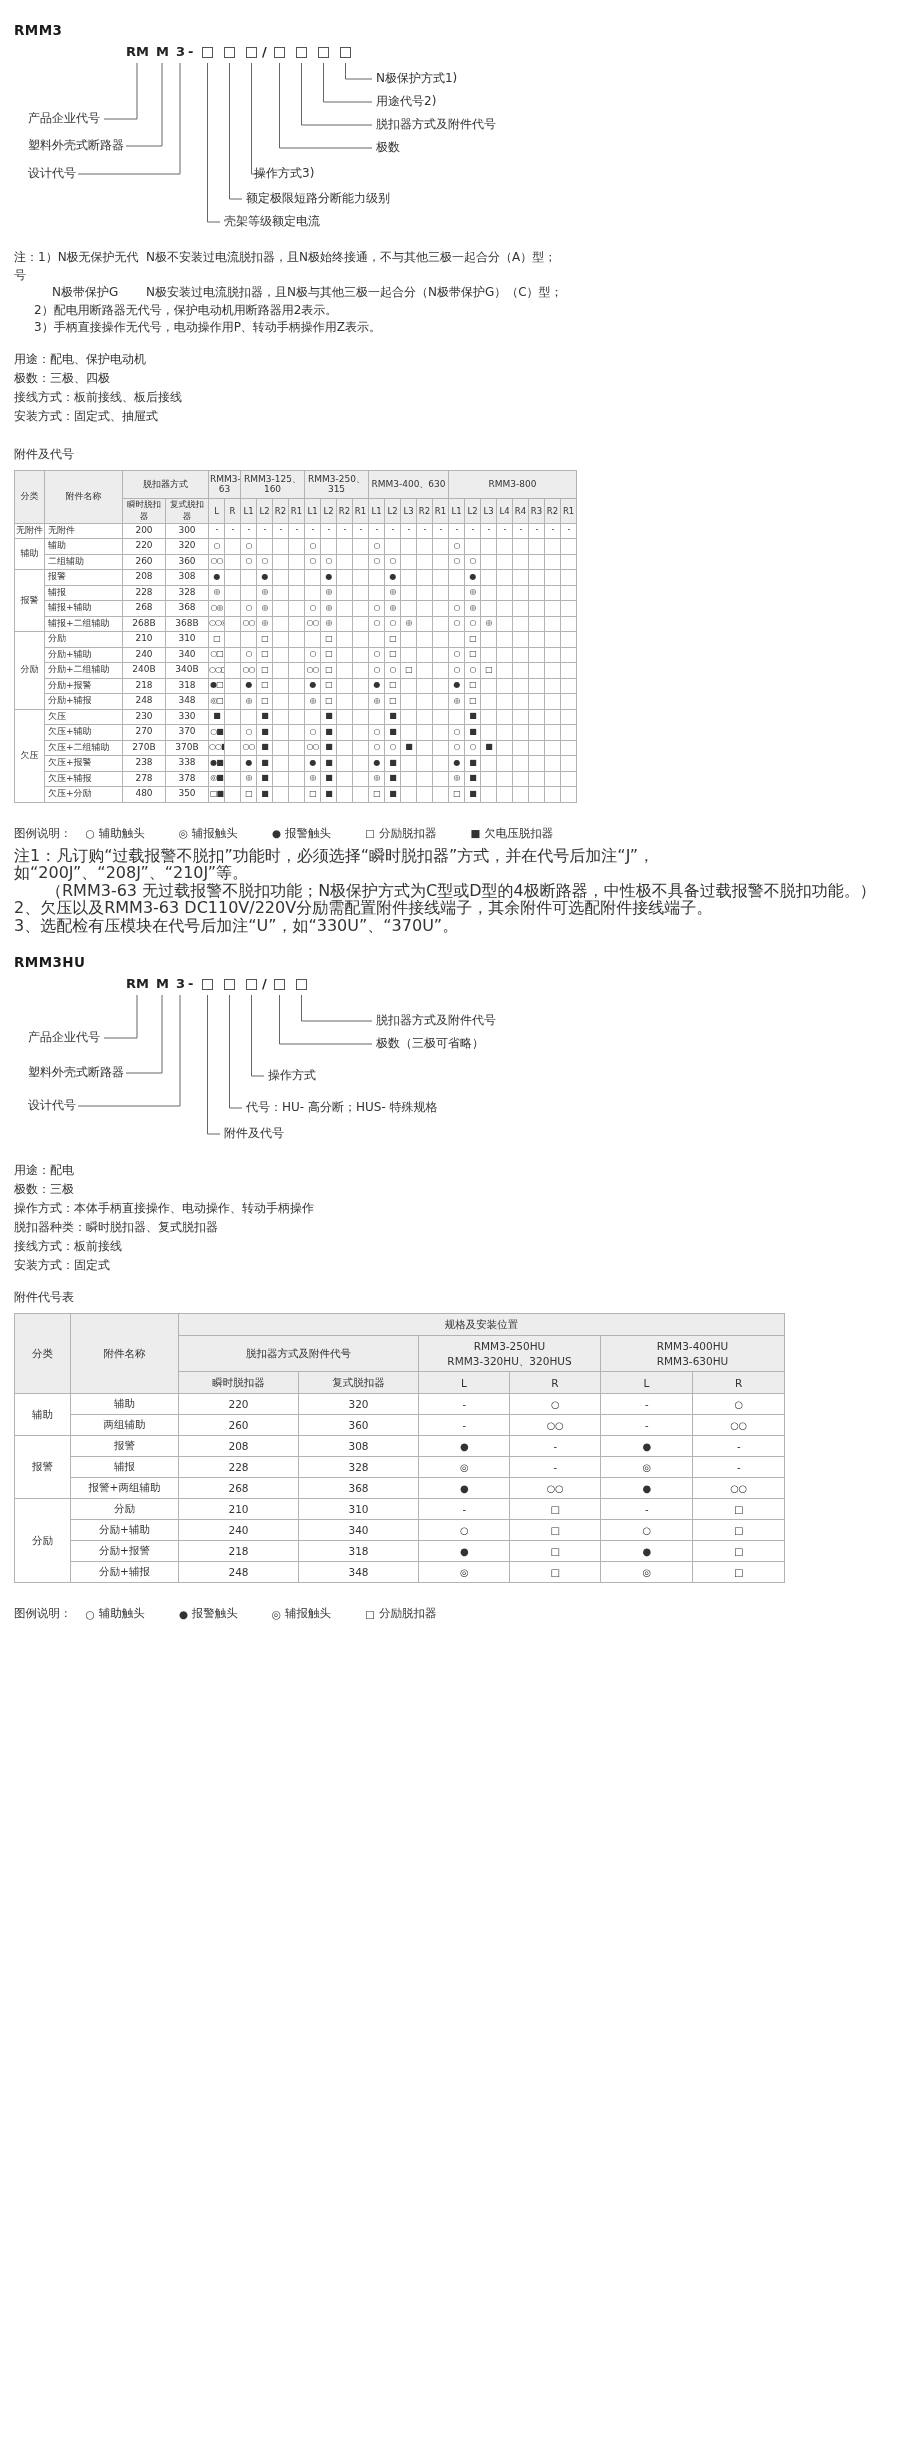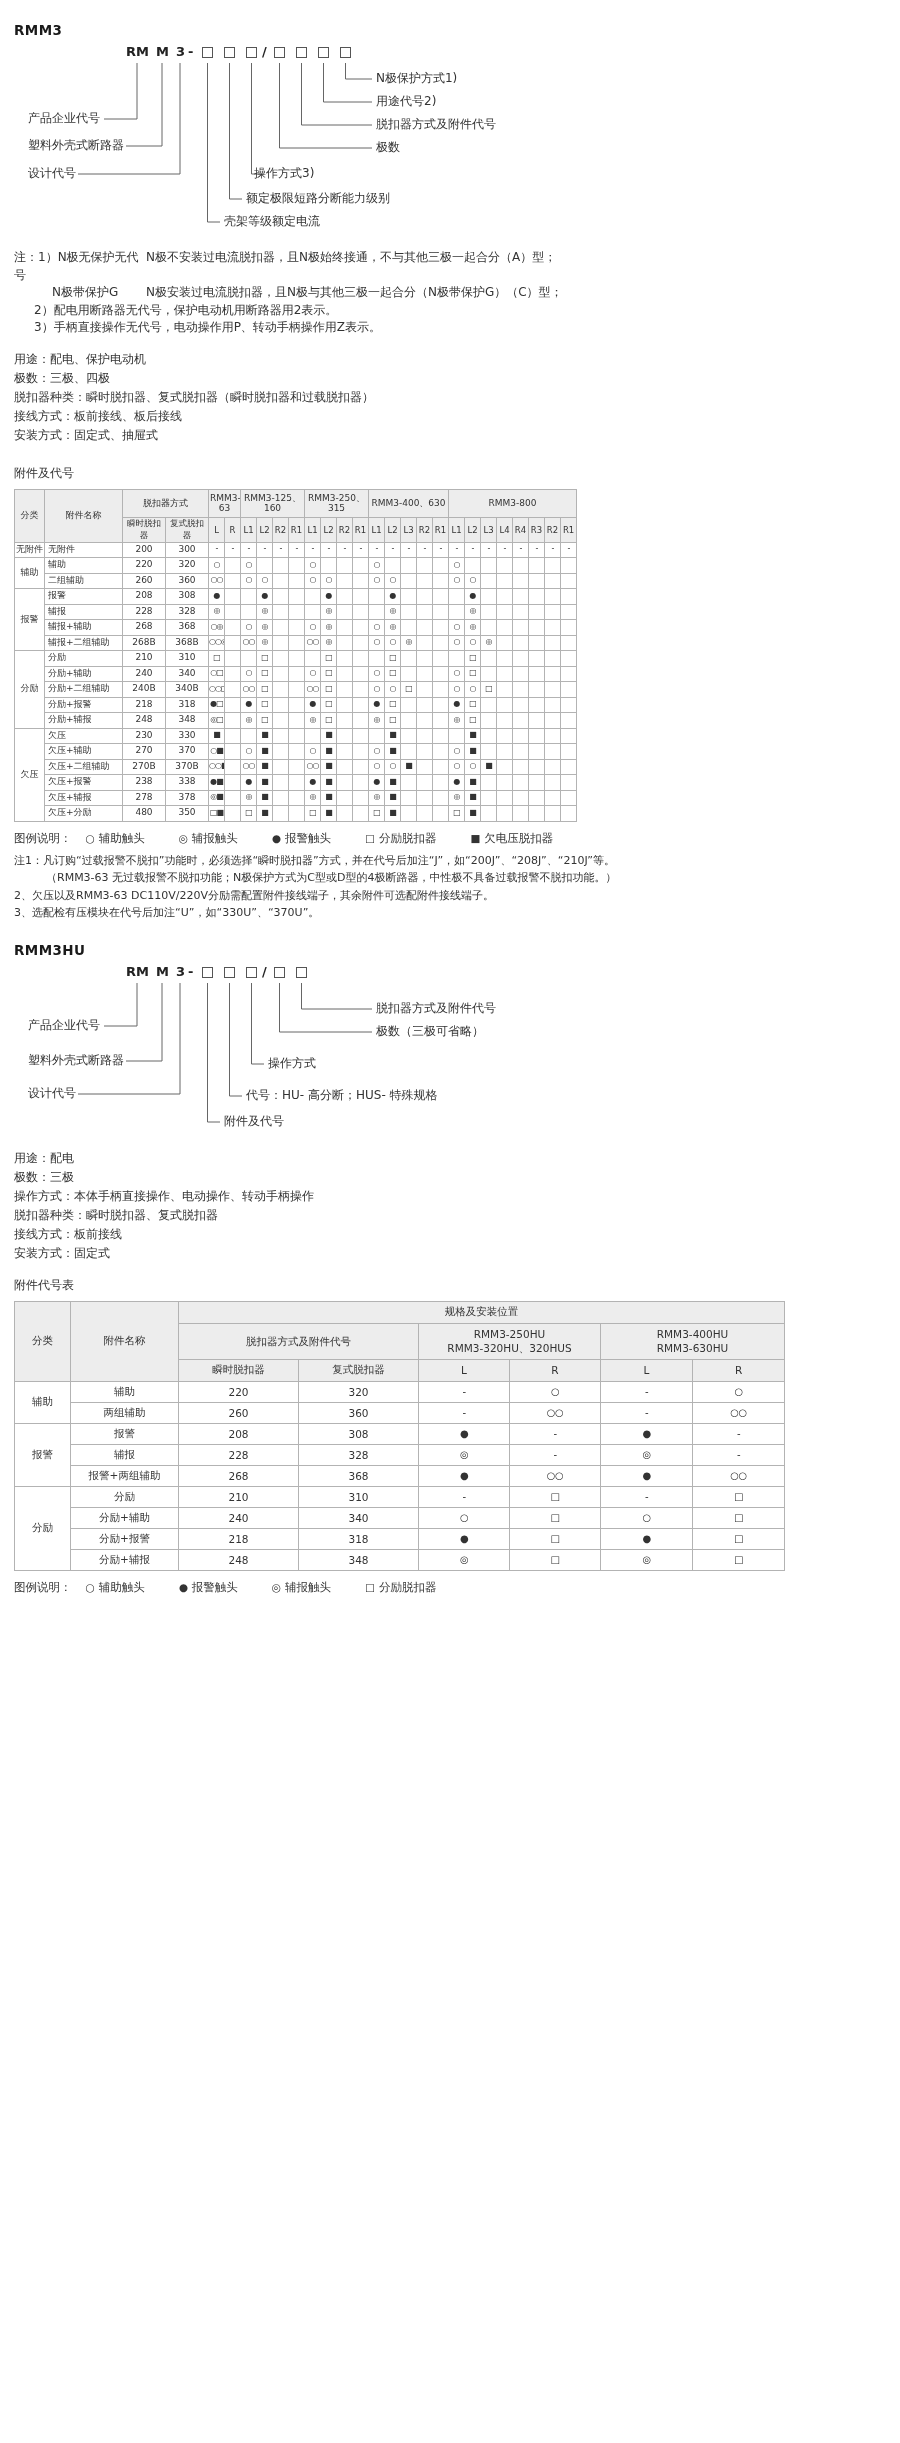--- a/index.html
+++ b/index.html
@@ -36,26 +36,26 @@
   #table1 td.name{text-align:left;padding-left:3px}
   #table1 td.sym{font-size:8px;letter-spacing:-1px}
   #table2{width:770px}
   #table2 thead tr:nth-child(1) th{height:22px;font-size:10.5px}
   #table2 thead tr:nth-child(2) th{height:36px;font-size:10.5px;line-height:1.35}
   #table2 thead tr:nth-child(3) th{height:22px;font-size:10.5px}
   #table2 tbody tr{height:21px}
   #table2 tbody td{font-size:10.5px}
   #table2 td.sym{font-size:10px;letter-spacing:-.5px}
   
-  .legend{display:flex;align-items:center;font-size:11.5px;margin-top:9px;color:#333}
+  .legend{display:flex;align-items:center;font-size:11.5px;margin-top:23px;color:#333}
   .lg-label{margin-right:14px}
   .lg-item{margin-right:34px;display:flex;align-items:center;white-space:nowrap}
   .lg-sym{margin-right:4px;font-size:10.5px}
   
-  .notes2{margin-top:6px;font-size:11px;line-height:17.5px}
+  .notes2{margin-top:6px;font-size:16px;line-height:17.5px}
   .notes2 .ind32{padding-left:32px}
   .mt18{margin-top:20px}
 </style>
 </head>
 <body>
 
 <div class="page">
 
   <div class="sec-title">RMM3</div>
 
@@ -99,21 +99,20 @@
         <span class="nlabel ind">N极带保护G</span>
         <span class="ntext">N极安装过电流脱扣器，且N极与其他三极一起合分（N极带保护G）（C）型；</span>
       </div>
     <div class="nextra">2）配电用断路器无代号，保护电动机用断路器用2表示。</div>
     <div class="nextra">3）手柄直接操作无代号，电动操作用P、转动手柄操作用Z表示。</div>
   </div>
 
   <div class="specs">
     <div>用途：配电、保护电动机</div>
     <div>极数：三极、四极</div>
-    <div>脱扣器种类：瞬时脱扣器、复式脱扣器（瞬时脱扣器和过载脱扣器）</div>
     <div>接线方式：板前接线、板后接线</div>
     <div>安装方式：固定式、抽屉式</div>
   </div>
 
   <div class="caption mt18">附件及代号</div>
 
   <table id="table1">
       <colgroup>
         <col style="width: 30px;">
         <col style="width: 78px;">

